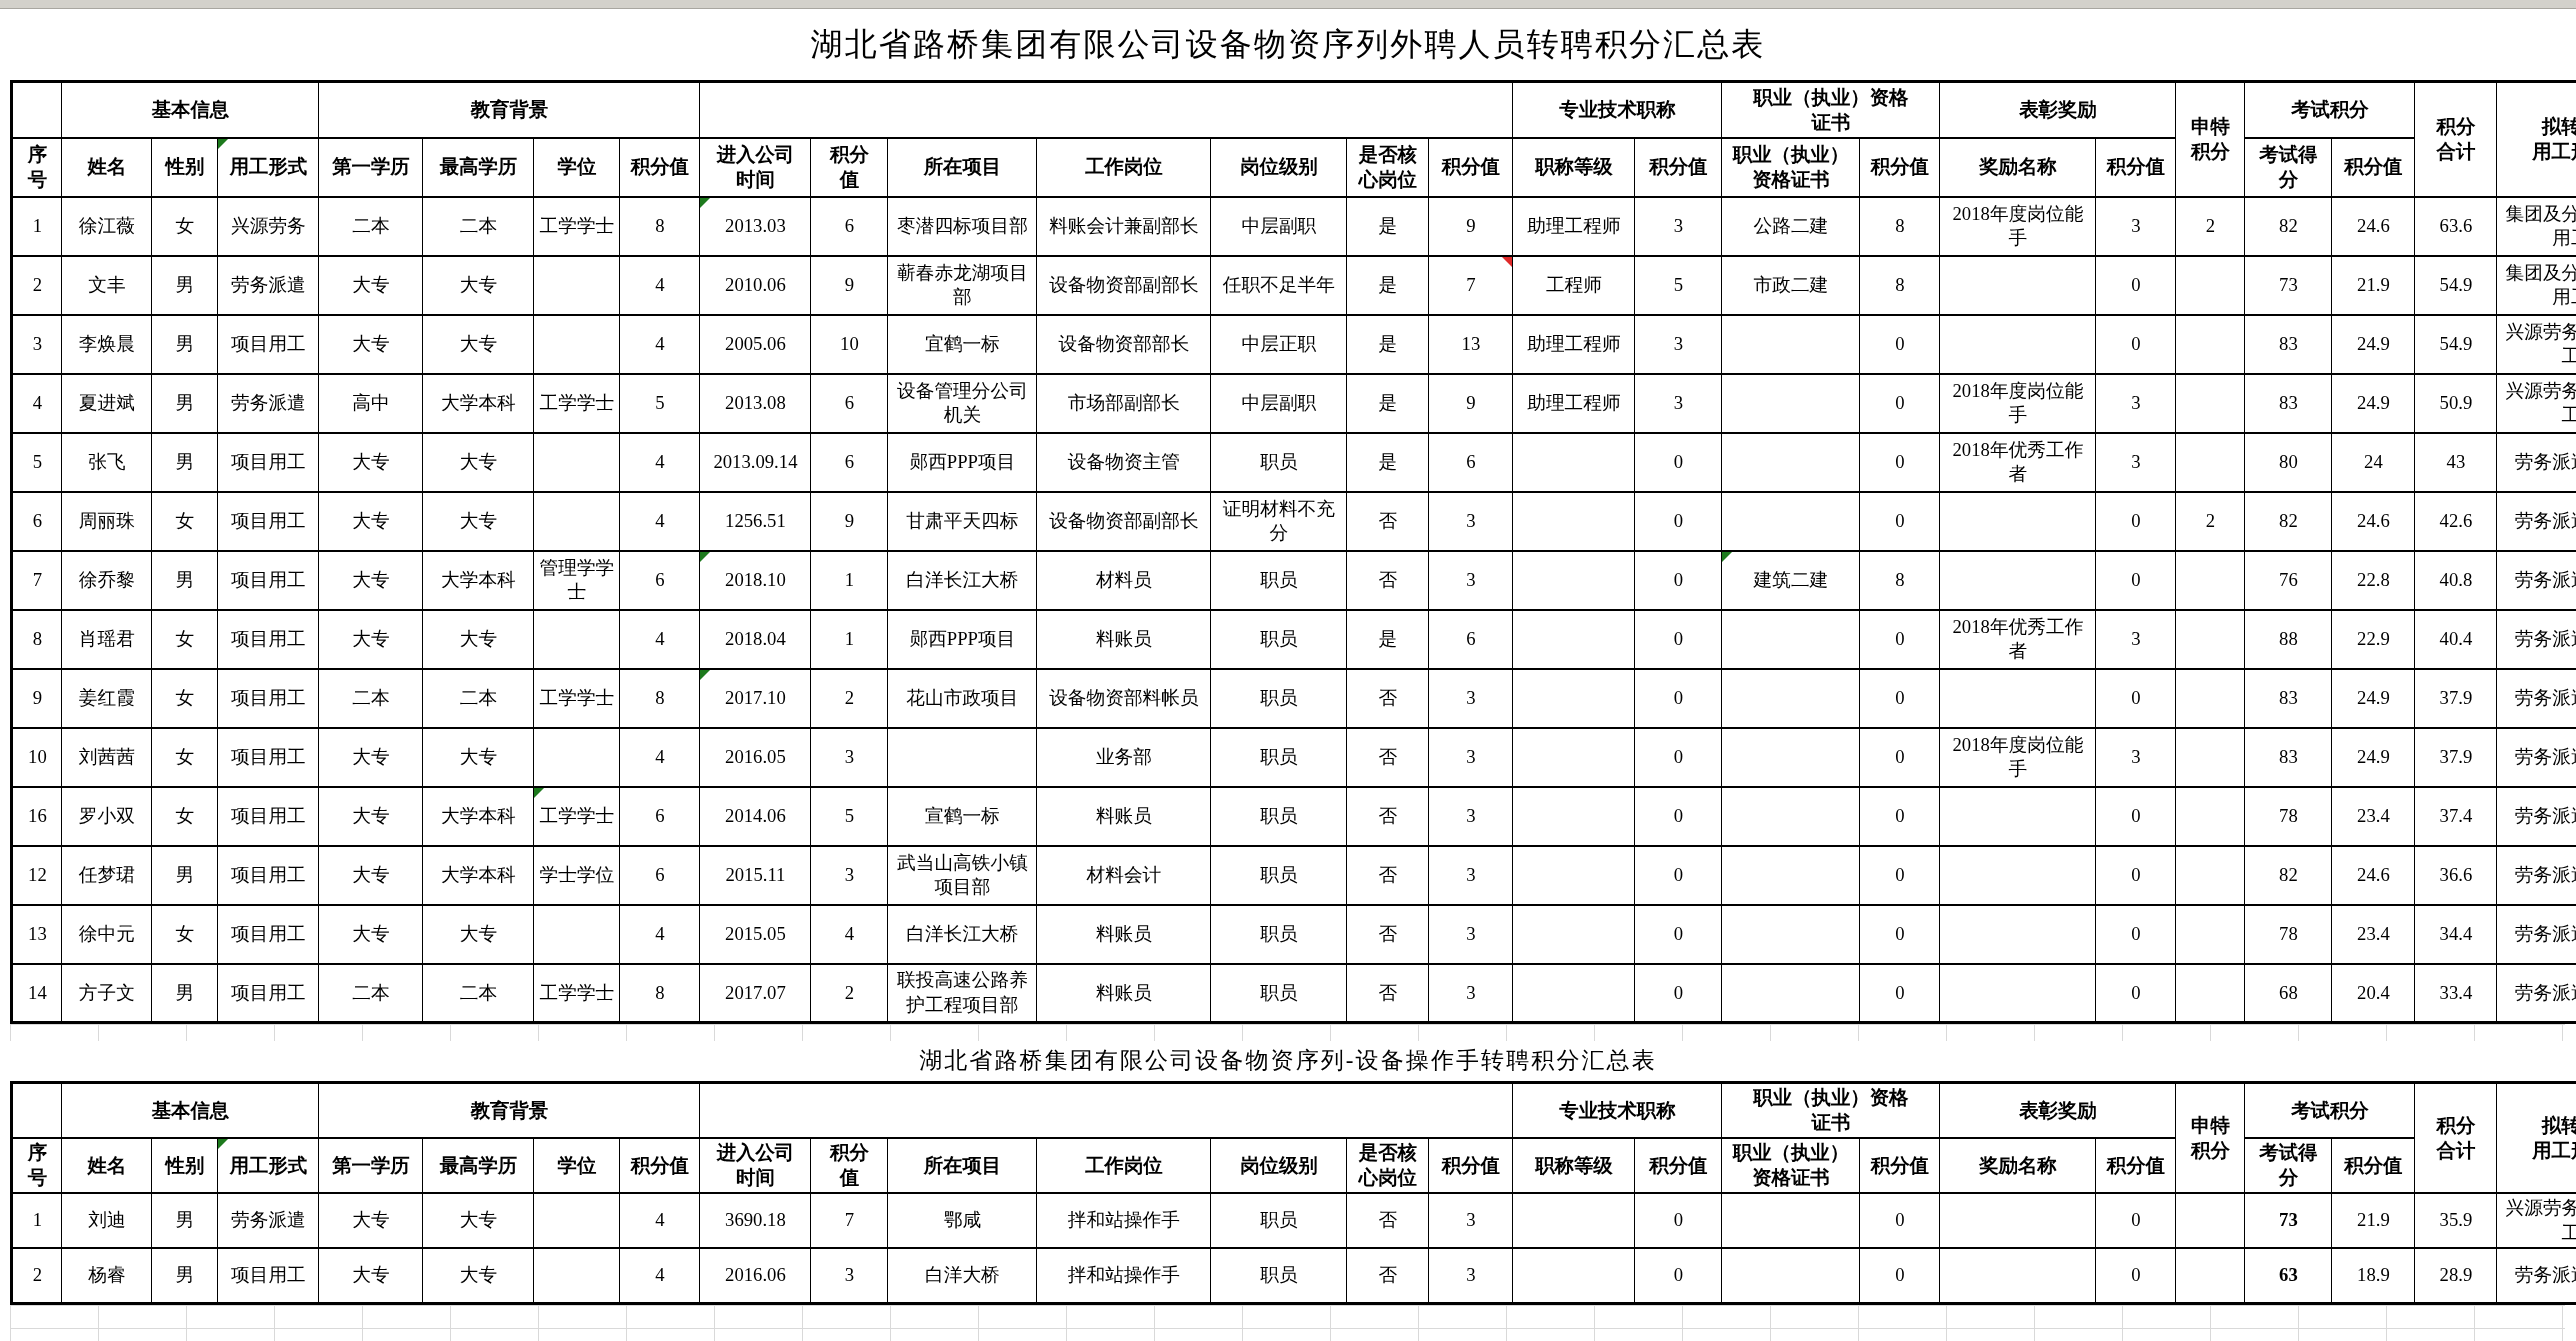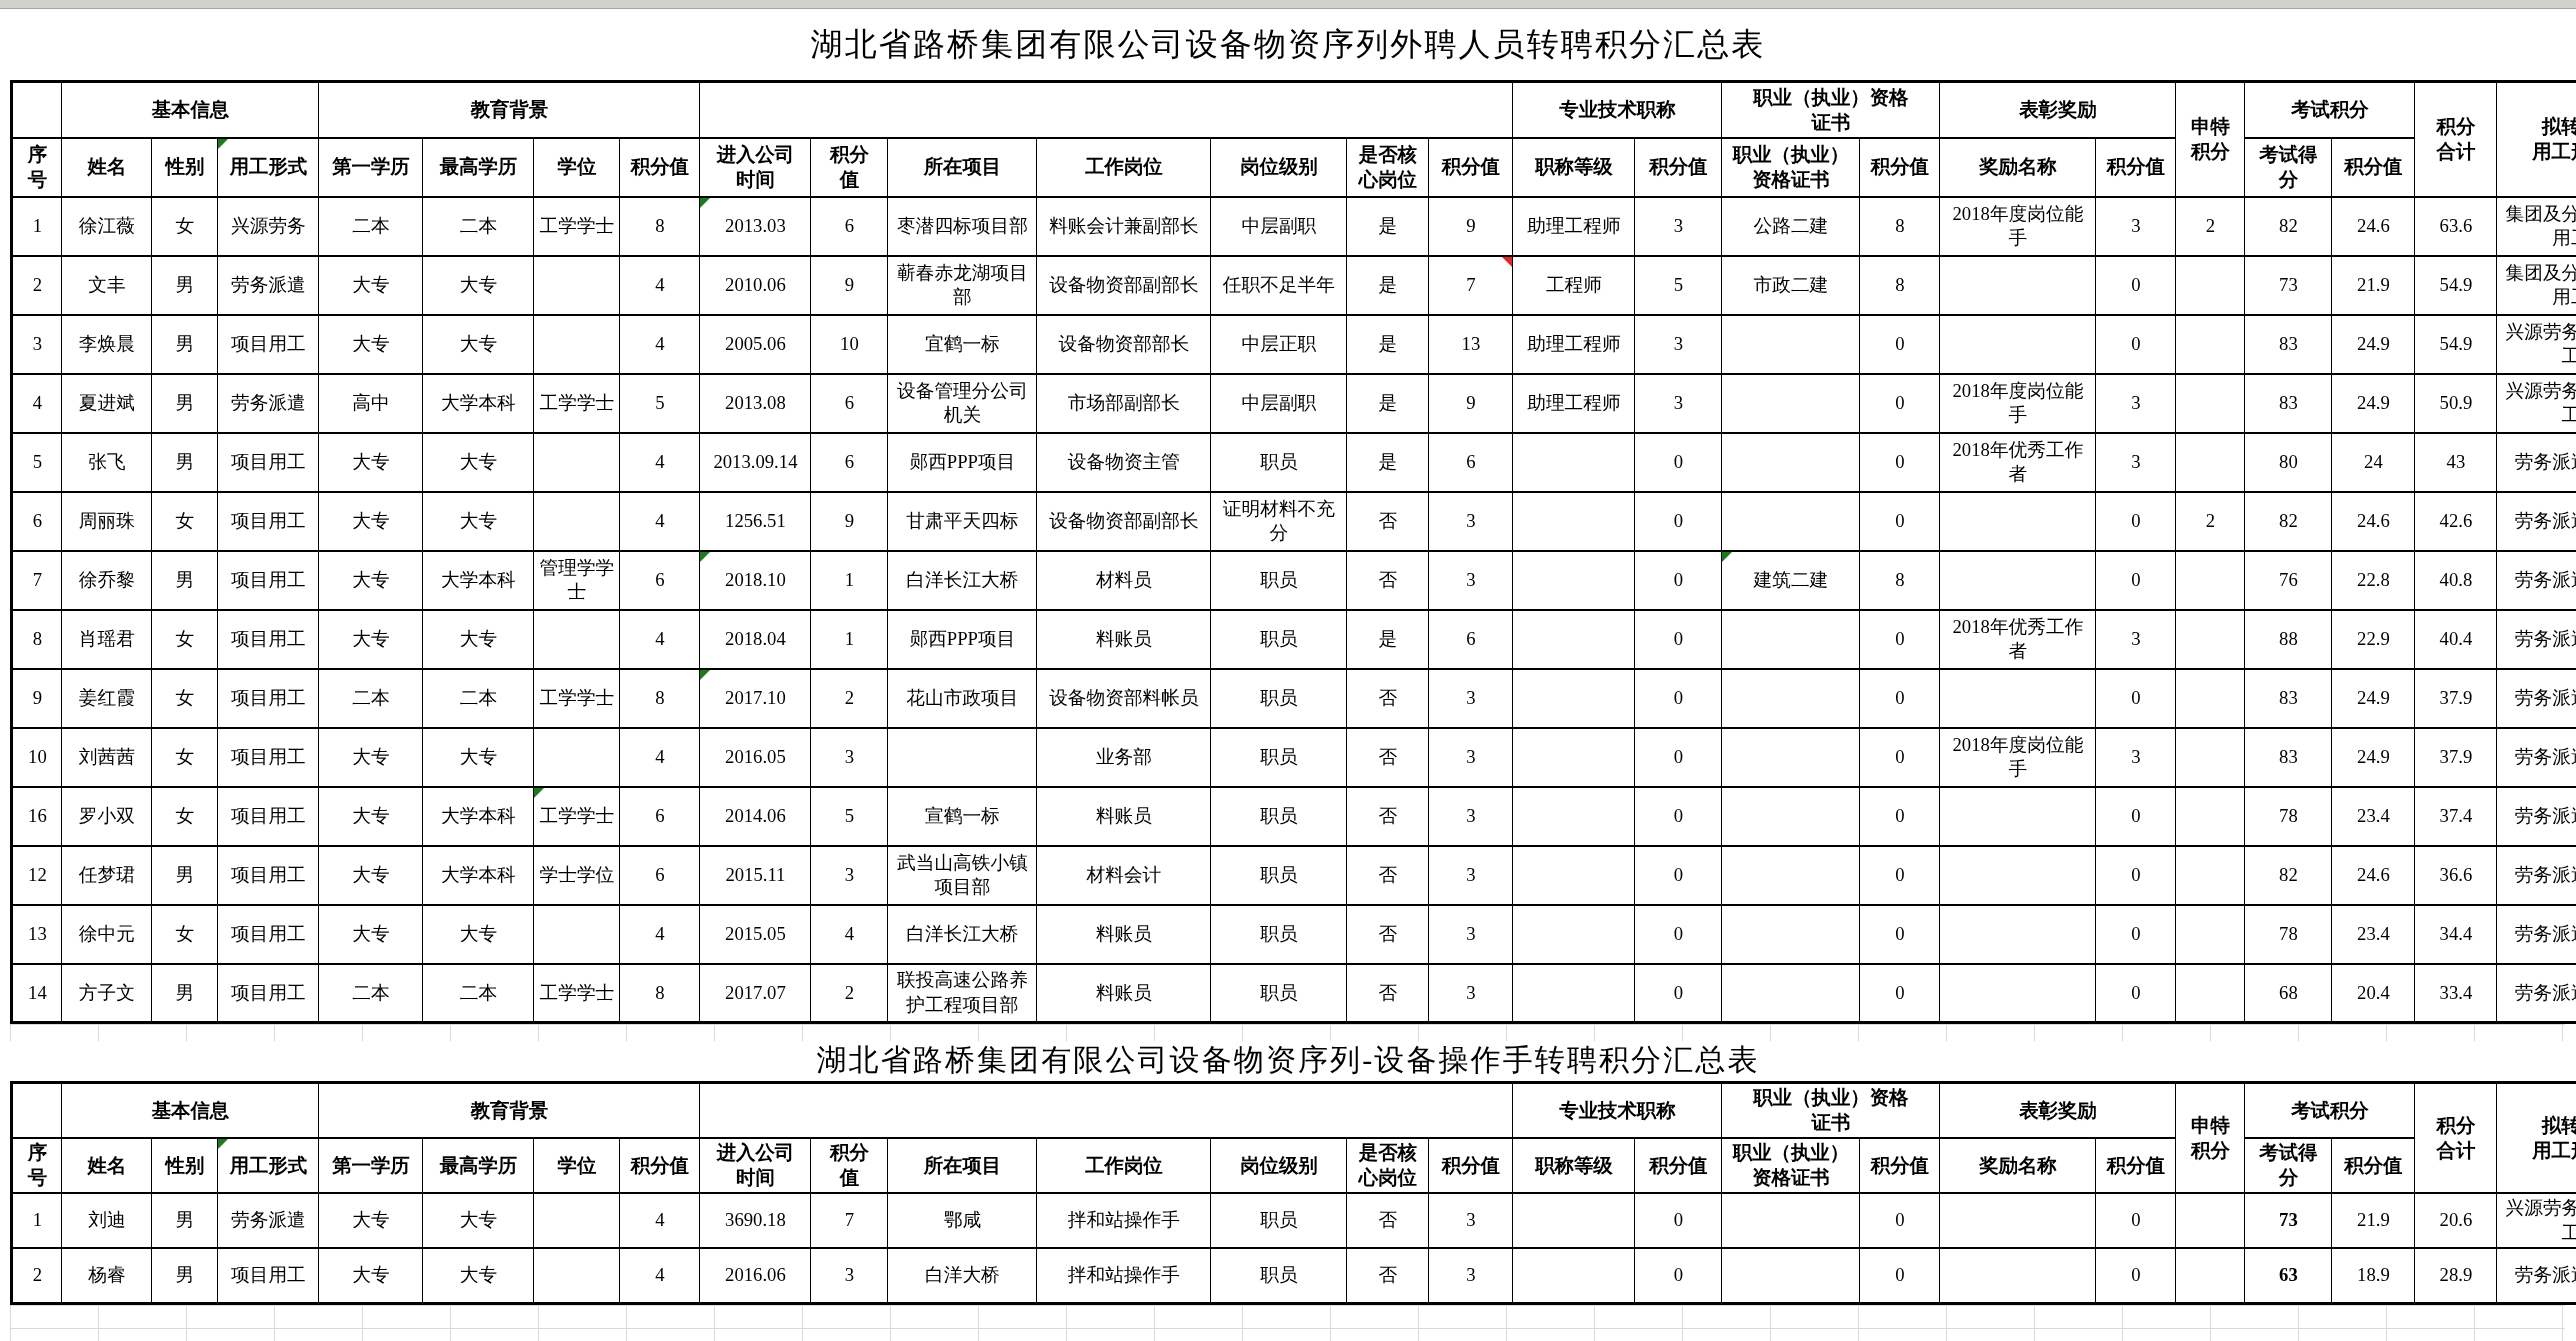--- a/index.html
+++ b/index.html
@@ -5,21 +5,21 @@
   html,body{margin:0;padding:0;}
   body{
     width:2576px;height:1341px;overflow:hidden;background:#ffffff;
     font-family:"Liberation Serif","DejaVu Serif",serif;color:#000;position:relative;
   }
   .topstrip{height:8.3px;background:#d3d1cb;border-bottom:0.7px solid #a8a6a0;}
   .sheet-title{
     height:71px;display:flex;align-items:center;justify-content:center;
     font-size:32px;font-weight:normal;letter-spacing:2.1px;background:#fff;
   }
-  .sheet-title.small{height:40px;font-size:30px;text-align:right;}
+  .sheet-title.small{height:40px;font-size:23px;text-align:right;}
   table.grid{
     border-collapse:collapse;table-layout:fixed;width:2555px;margin-left:10.4px;
     background:#fff;border:3.5px solid #000;
   }
   table.grid td{
     border-left:1.4px solid #000;border-right:1.4px solid #000;
     border-top:2.1px solid #000;border-bottom:2.1px solid #000;
     text-align:center;vertical-align:middle;padding:1.4px 4.1px;
     font-size:18.7px;line-height:1.3;position:relative;word-break:break-all;overflow:hidden;
   }
@@ -620,21 +620,21 @@
         <td><span>3</span></td>
         <td><span></span></td>
         <td><span>0</span></td>
         <td><span></span></td>
         <td><span>0</span></td>
         <td><span></span></td>
         <td><span>0</span></td>
         <td><span></span></td>
         <td class="exam-bold"><span>73</span></td>
         <td><span>21.9</span></td>
-        <td><span>20.6</span></td>
+        <td><span>35.9</span></td>
         <td><span>兴源劳务公司用工</span></td>
       </tr>
       <tr>
         <td><span>2</span></td>
         <td><span>杨睿</span></td>
         <td><span>男</span></td>
         <td><span>项目用工</span></td>
         <td><span>大专</span></td>
         <td><span>大专</span></td>
         <td><span></span></td>

